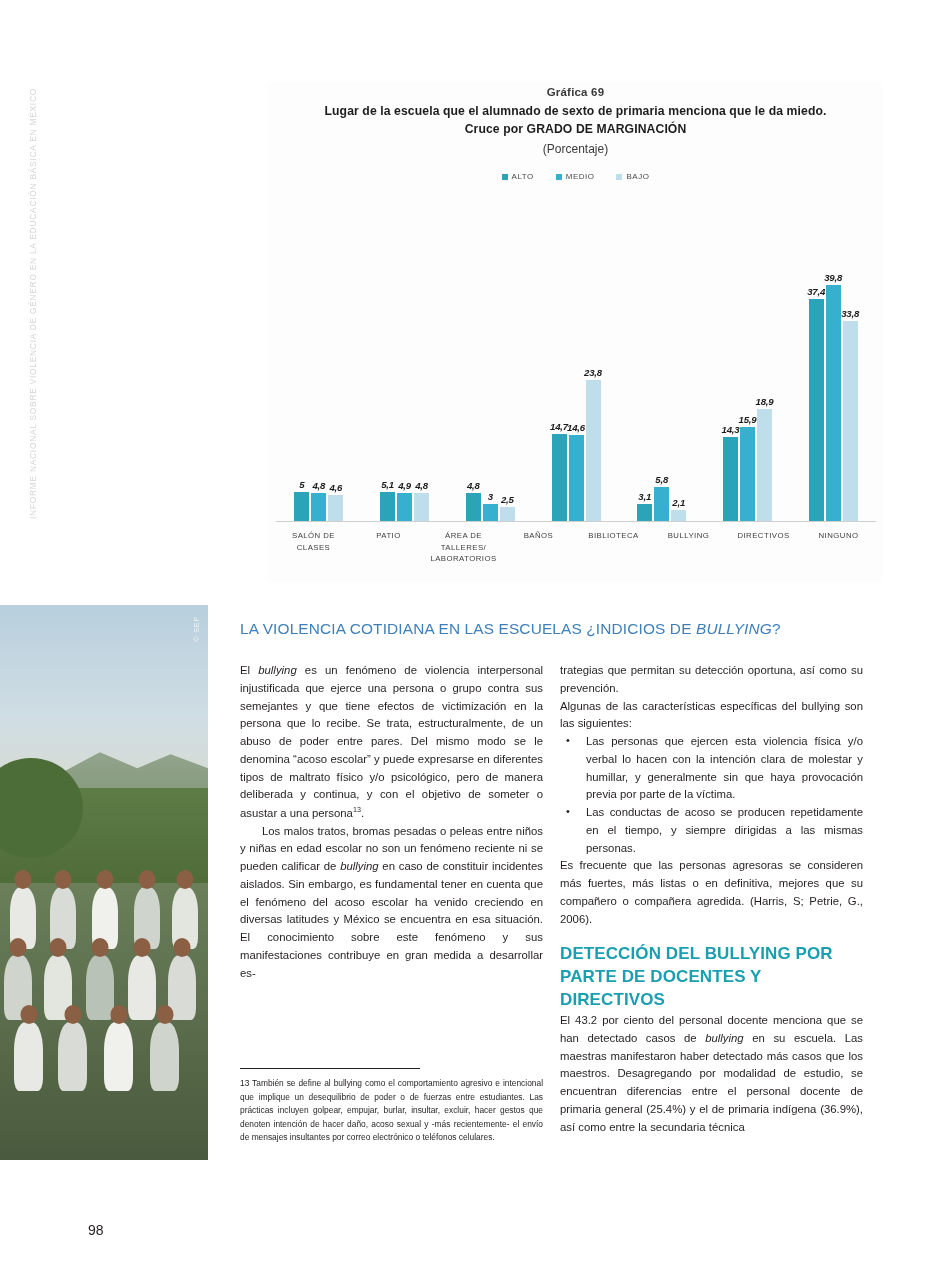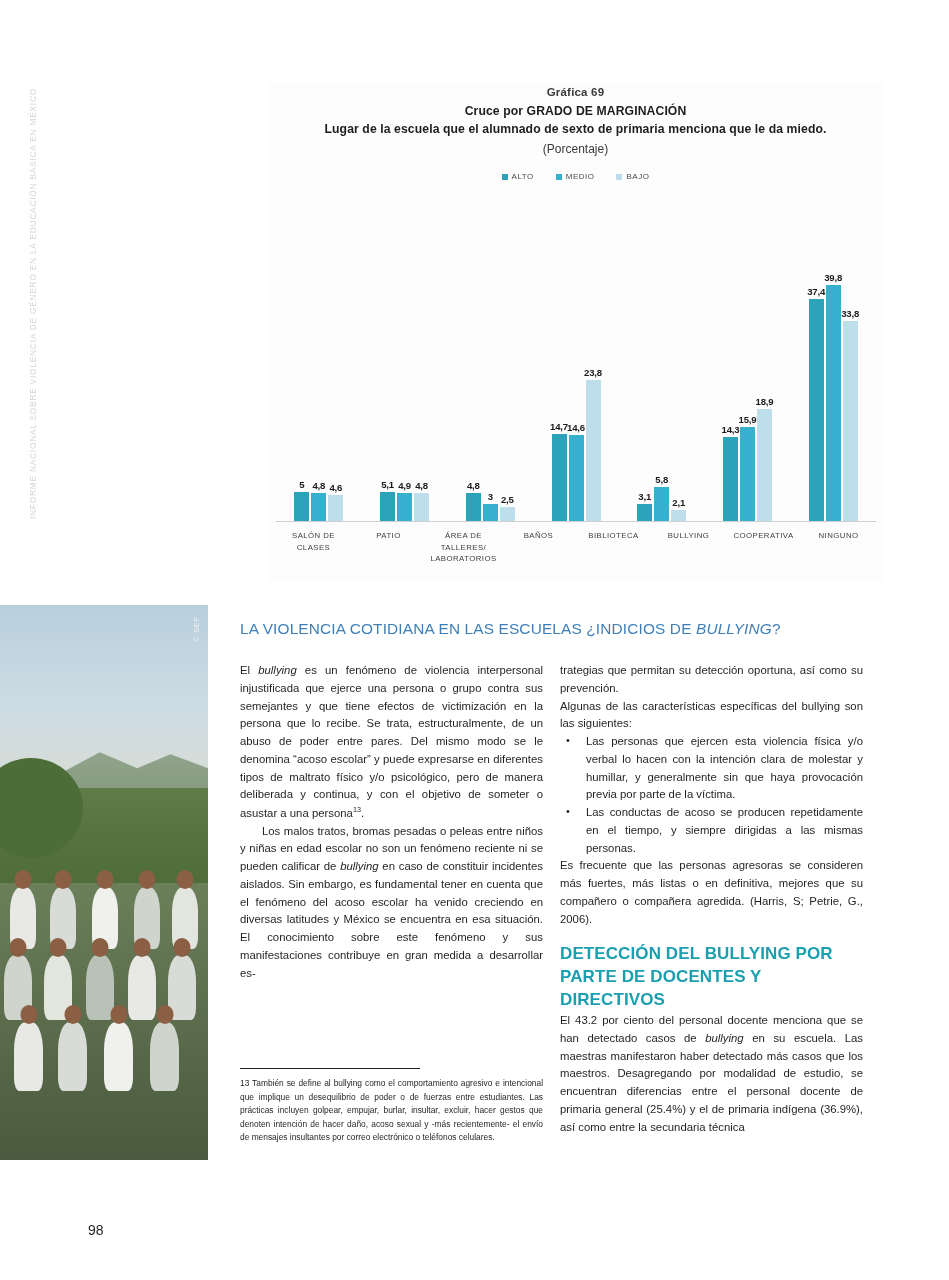--- a/index.html
+++ b/index.html
@@ -74,20 +74,21 @@
   .bar-wrap{
     width:15px;
     display:flex;flex-direction:column;justify-content:flex-end;
     align-items:center;
     height:100%;
   }
   .bar-value{
     font-size:9.6px;font-weight:bold;color:#1b1b1b;
     margin-bottom:2px;white-space:nowrap;
     letter-spacing:-.2px;
+    font-style:italic;
   }
   .bar-rect{width:15px;}
   #axis-line{
     position:absolute;left:0;bottom:58px;width:600px;height:1px;
     background:#cfcfcf;
   }
   #cat-labels{
     position:absolute;left:0;bottom:0;width:600px;height:56px;
     display:flex;
     justify-content:flex-end;
@@ -199,22 +200,22 @@
 
 <div id="vertical-sidebar">
   <span class="vtext">INFORME NACIONAL SOBRE VIOLENCIA DE GÉNERO EN LA EDUCACIÓN BÁSICA EN MÉXICO</span>
 </div>
 
 <div id="chart-panel">
 
   <div id="chart-title-block">
     <div id="chart-figure-number">Gráfica 69</div>
     <div id="chart-title-main">
+      <div>Lugar de la escuela que el alumnado de sexto de primaria menciona que le da miedo.</div>
       <div>Cruce por GRADO DE MARGINACIÓN</div>
-      <div>Lugar de la escuela que el alumnado de sexto de primaria menciona que le da miedo.</div>
     </div>
     <div id="chart-subtitle">(Porcentaje)</div>
   </div>
 
   <div id="chart-legend">
       <div class="legend-item">
         <span class="legend-swatch" style="background: rgb(43, 163, 185);"></span>
         <span class="legend-label">ALTO</span>
       </div>
       <div class="legend-item">
@@ -345,21 +346,21 @@
         <div class="cat-label">
           <div>BAÑOS</div>
         </div>
         <div class="cat-label">
           <div>BIBLIOTECA</div>
         </div>
         <div class="cat-label">
           <div>BULLYING</div>
         </div>
         <div class="cat-label">
-          <div>COOPERATIVA</div>
+          <div>DIRECTIVOS</div>
         </div>
         <div class="cat-label">
           <div>NINGUNO</div>
         </div>
       </div>
   </div>
 </div>
 
 <div id="photo">
   <div class="sky"></div>

